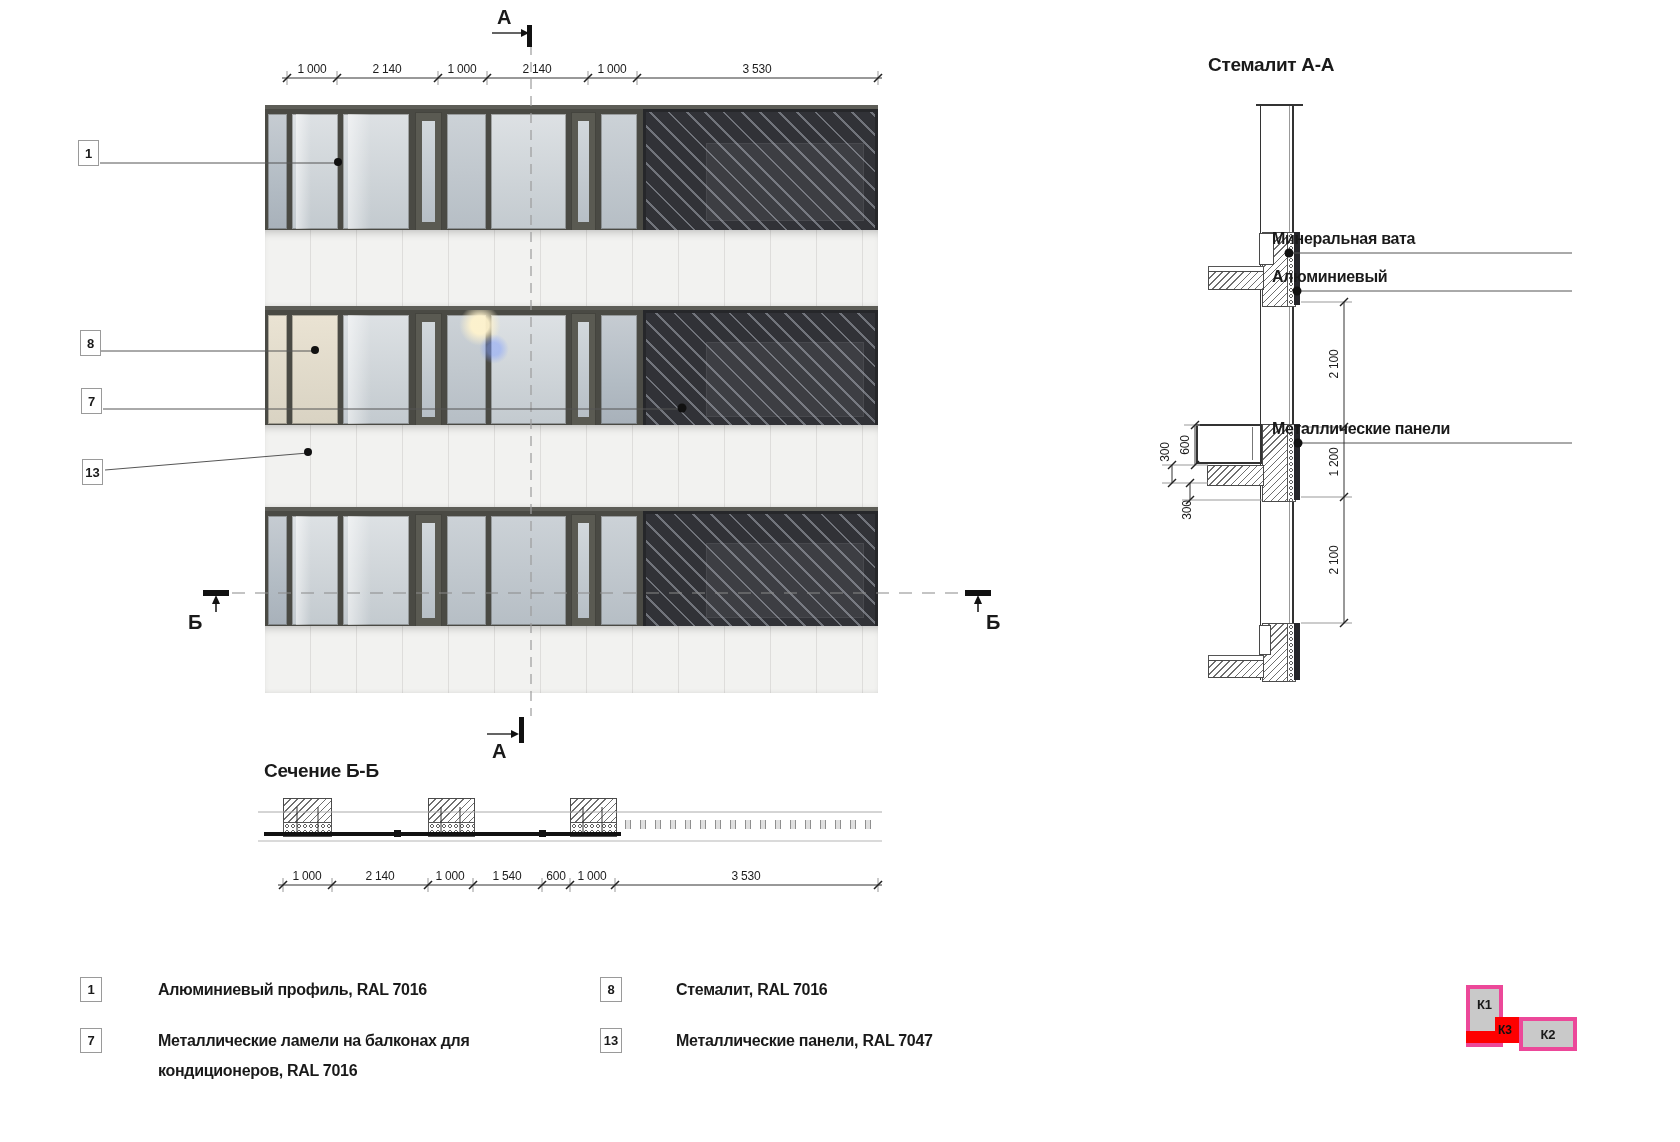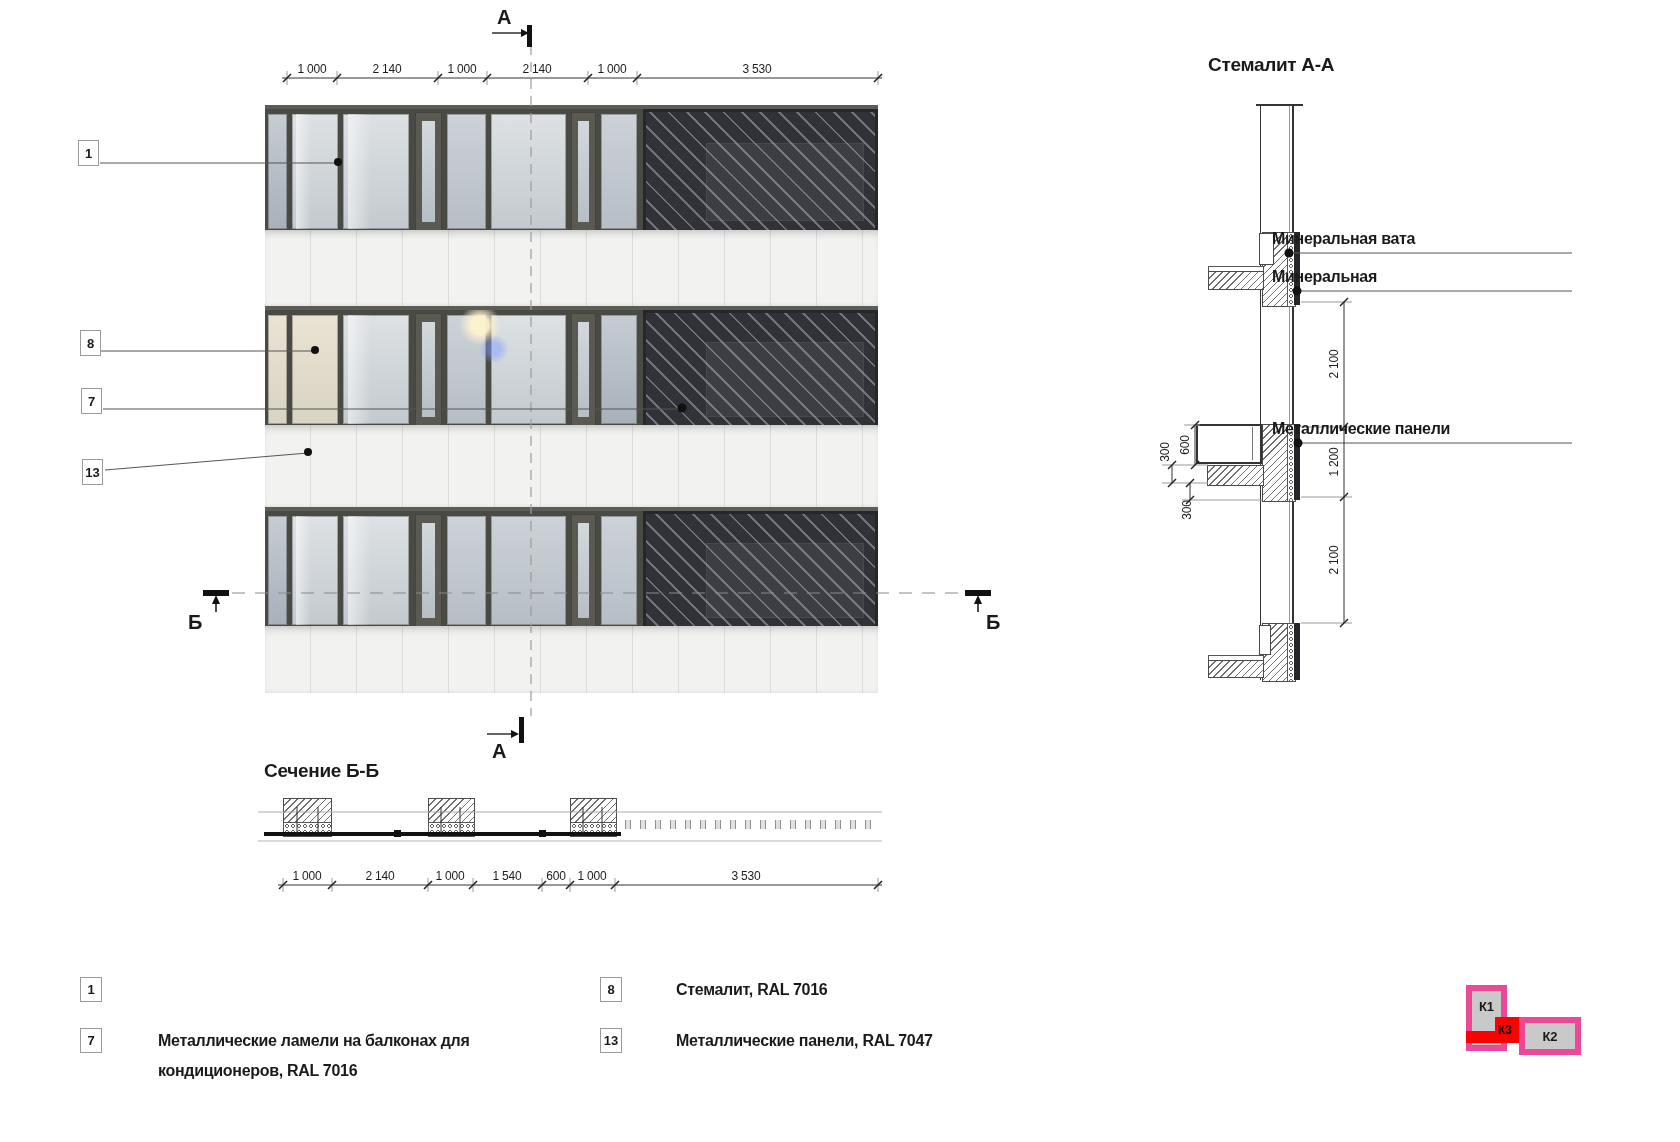--- a/index.html
+++ b/index.html
@@ -56,21 +56,21 @@
      background-image:radial-gradient(circle at 3px 3px,#fff 1px,#5f5f5f 1.1px 2px,#fff 2.1px);
      background-size:6px 6px;border:1px solid #555;}
   .darkline{background:#26262a;}
   .whitebox{background:#fff;border:1px solid #4a4a4a;}
 
   
   .lamella-row{position:absolute;left:625px;top:820px;width:253px;height:9px;
      background-image:repeating-linear-gradient(90deg,#8f8f8f 0 1px,#e0e0e0 1px 5px,#8f8f8f 5px 6px,rgba(0,0,0,0) 6px 15px);}
 
   
-  .kgray{position:absolute;background:#c9c9c9;border:6px solid #ec4899;
+  .kgray{position:absolute;background:#c9c9c9;border:4px solid #ec4899;
          font-size:13px;font-weight:bold;display:flex;align-items:center;justify-content:center;}
   .kred{position:absolute;background:#fe0000;}
   .k3label{position:absolute;font-size:12px;font-weight:bold;color:#111;}
 
   svg.linework{position:absolute;left:0;top:0;z-index:10;}
   .txt,.callout-box,.legend-box,.legend-text{z-index:20;}
 </style>
 </head>
 <body>
 
@@ -333,31 +333,32 @@
 
   <div class="callout-box" style="left:78px;top:140px;">1</div>
   <div class="callout-box" style="left:80px;top:330px;">8</div>
   <div class="callout-box" style="left:81px;top:388px;">7</div>
   <div class="callout-box" style="left:82px;top:459px;">13</div>
 
   <div class="txt title" style="left:1208px;top:54px;">Стемалит А-А</div>
   <div class="txt title" style="left:264px;top:742px;margin-top:18px;">Сечение Б-Б</div>
 
   <div class="txt aa-label" style="left:1272px;top:230px;width:300px;">Минеральная вата</div>
-  <div class="txt aa-label" style="left:1272px;top:268px;width:300px;">Минеральная</div>
+  <div class="txt aa-label" style="left:1272px;top:268px;width:300px;">Алюминиевый</div>
   <div class="txt aa-label" style="left:1272px;top:420px;width:300px;">Металлические панели</div>
 
   <div class="txt dim dim-v" style="left:1304px;top:357px;width:60px;">2 100</div>
   <div class="txt dim dim-v" style="left:1304px;top:455px;width:60px;">1 200</div>
   <div class="txt dim dim-v" style="left:1304px;top:553px;width:60px;">2 100</div>
   <div class="txt dim dim-v" style="left:1160px;top:438px;width:50px;">600</div>
   <div class="txt dim dim-v" style="left:1140px;top:445px;width:50px;">300</div>
   <div class="txt dim dim-v" style="left:1162px;top:503px;width:50px;">300</div>
 
   <div class="legend-box" style="left:80px;top:977px;">1</div>
+  <div class="legend-text" style="left:158px;top:975px;width:420px;">Алюминиевый профиль, RAL 7016</div>
   <div class="legend-box" style="left:80px;top:1028px;">7</div>
   <div class="legend-text" style="left:158px;top:1026px;width:335px;white-space:normal;">Металлические ламели на балконах для кондиционеров, RAL 7016</div>
   <div class="legend-box" style="left:600px;top:977px;">8</div>
   <div class="legend-text" style="left:676px;top:975px;width:420px;">Стемалит, RAL 7016</div>
   <div class="legend-box" style="left:600px;top:1028px;">13</div>
   <div class="legend-text" style="left:676px;top:1026px;width:420px;">Металлические панели, RAL 7047</div>
 
 </div>
 
 </body></html>

